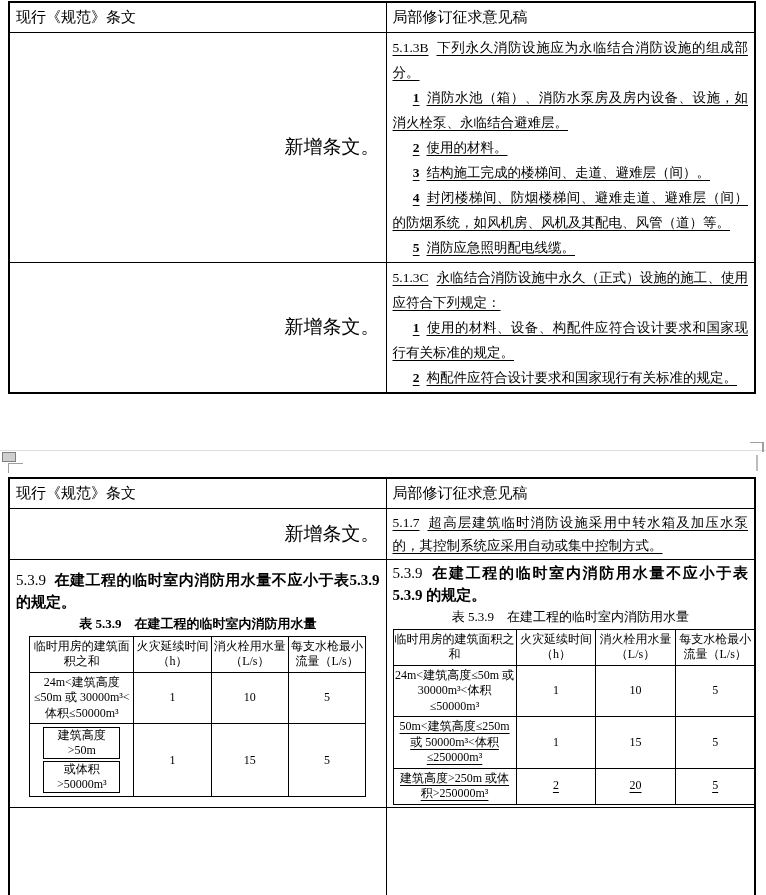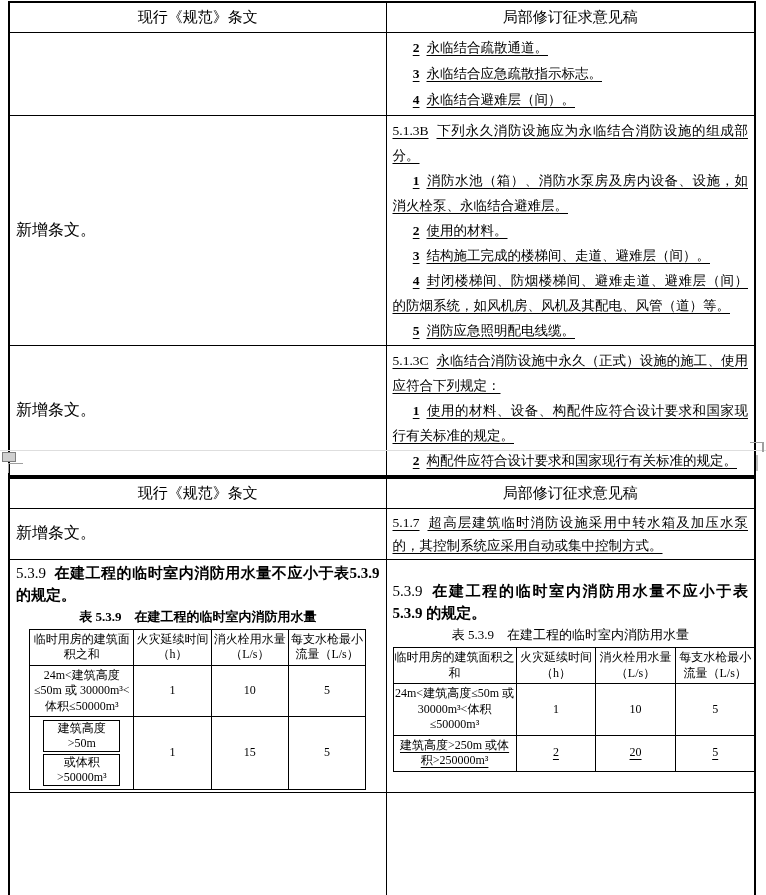--- a/index.html
+++ b/index.html
@@ -3,22 +3,22 @@
 <meta charset="utf-8">
 <style>
   html,body{margin:0;padding:0;}
   body{width:766px;height:895px;overflow:hidden;background:#fff;
        font-family:"Liberation Serif","DejaVu Serif",serif;color:#000;}
   .page{position:relative;width:766px;height:895px;overflow:hidden;}
 
   table.otbl{position:absolute;left:8px;width:748px;border-collapse:collapse;
              table-layout:fixed;border:2px solid #000;}
   table.otbl td{border:1px solid #000;vertical-align:middle;padding:2px 6px;overflow:hidden;}
-  td.hdr{font-size:15px;text-align:center;font-weight:400;padding:2px;}
-  td.lc{font-size:16px;text-align:left;padding-left:6px;}
+  td.hdr{font-size:15px;font-weight:400;padding:2px;}
+  td.lc{font-size:19px;text-align:right;padding-left:6px;}
   td.rc{font-size:13.5px;text-align:left;}
   .t1{top:1px;}
   .t2{top:477px;}
 
   p{margin:0;}
   .ln{line-height:25px;text-align:justify;}
   .lh26{line-height:26px;}
   .ind{text-indent:1.5em;}
   .u{text-decoration:underline;text-underline-offset:3px;text-decoration-thickness:1px;}
   .num{font-weight:bold;padding-right:7px;}
@@ -55,28 +55,20 @@
 
   <table class="otbl t1">
     <colgroup>
         <col style="width:377px">
         <col>
       </colgroup>
     <tbody>
         <tr style="height:30px">
       <td class="hdr">现行《规范》条文</td>
       <td class="hdr">局部修订征求意见稿</td>
-    </tr>
-    <tr style="height:79px">
-      <td class="lc"></td>
-      <td class="rc">
-        <p class="ln lh26 ind u"><span class="num">2</span><span>永临结合疏散通道。</span></p>
-        <p class="ln lh26 ind u"><span class="num">3</span><span>永临结合应急疏散指示标志。</span></p>
-        <p class="ln lh26 ind u"><span class="num">4</span><span>永临结合避难层（间）。</span></p>
-      </td>
     </tr>
     <tr style="height:198px">
       <td class="lc">新增条文。</td>
       <td class="rc">
         <p class="ln u"><span class="code">5.1.3B</span><span>下列永久消防设施应为永临结合消防设施的组成部分。</span></p>
         <p class="ln ind u"><span class="num">1</span><span>消防水池（箱）、消防水泵房及房内设备、设施，如消火栓泵、永临结合避难层。</span></p>
         <p class="ln ind u"><span class="num">2</span><span>使用的材料。</span></p>
         <p class="ln ind u"><span class="num">3</span><span>结构施工完成的楼梯间、走道、避难层（间）。</span></p>
         <p class="ln ind u"><span class="num">4</span><span>封闭楼梯间、防烟楼梯间、避难走道、避难层（间）的防烟系统，如风机房、风机及其配电、风管（道）等。</span></p>
         <p class="ln ind u"><span class="num">5</span><span>消防应急照明配电线缆。</span></p>
@@ -165,20 +157,26 @@
             <th>消火栓用水量（L/s）</th>
             <th>每支水枪最小流量（L/s）</th>
           </tr>
           <tr>
             <td>24m&lt;建筑高度≤50m 或 30000m³&lt;体积≤50000m³</td>
             <td>1</td>
             <td>10</td>
             <td>5</td>
           </tr>
           <tr>
+            <td><span class="u">50m&lt;建筑高度≤250m 或 50000m³&lt;体积≤250000m³</span></td>
+            <td>1</td>
+            <td>15</td>
+            <td>5</td>
+          </tr>
+          <tr>
             <td><span class="u">建筑高度&gt;250m 或体积&gt;250000m³</span></td>
             <td><span class="u">2</span></td>
             <td><span class="u">20</span></td>
             <td><span class="u">5</span></td>
           </tr>
         </tbody>
             </table>
       </td>
     </tr>
     <tr style="height:140px">

